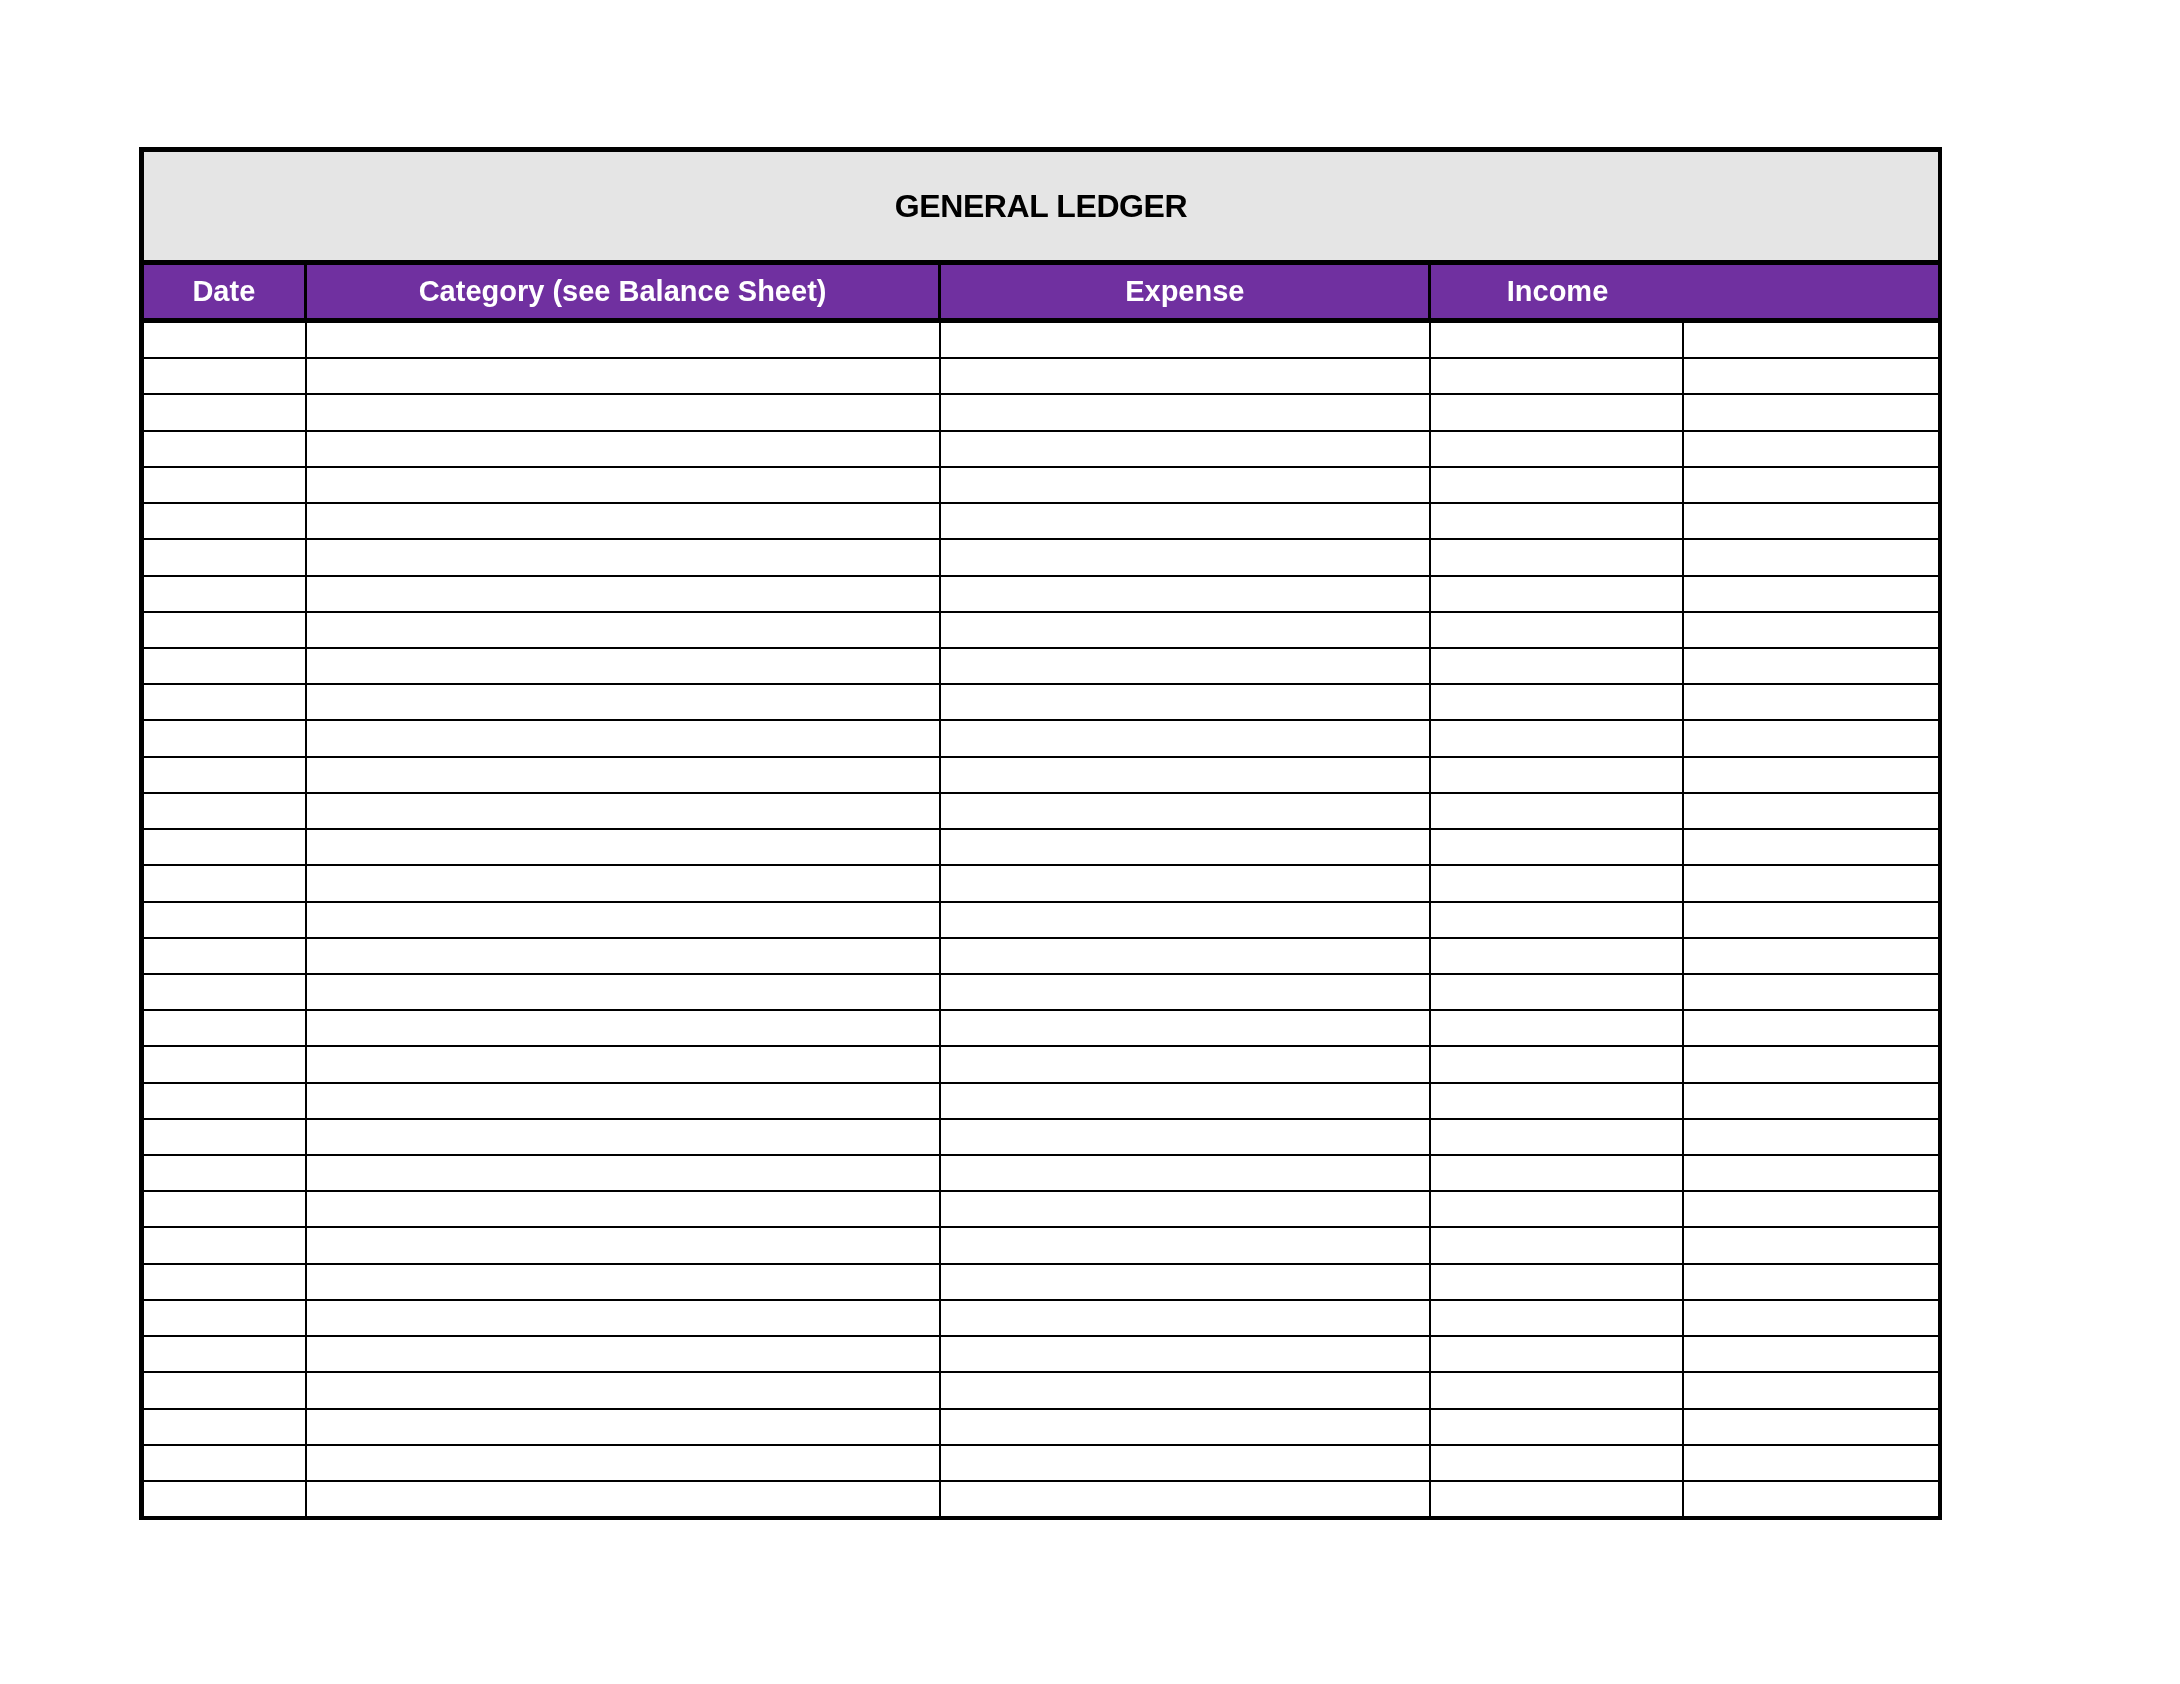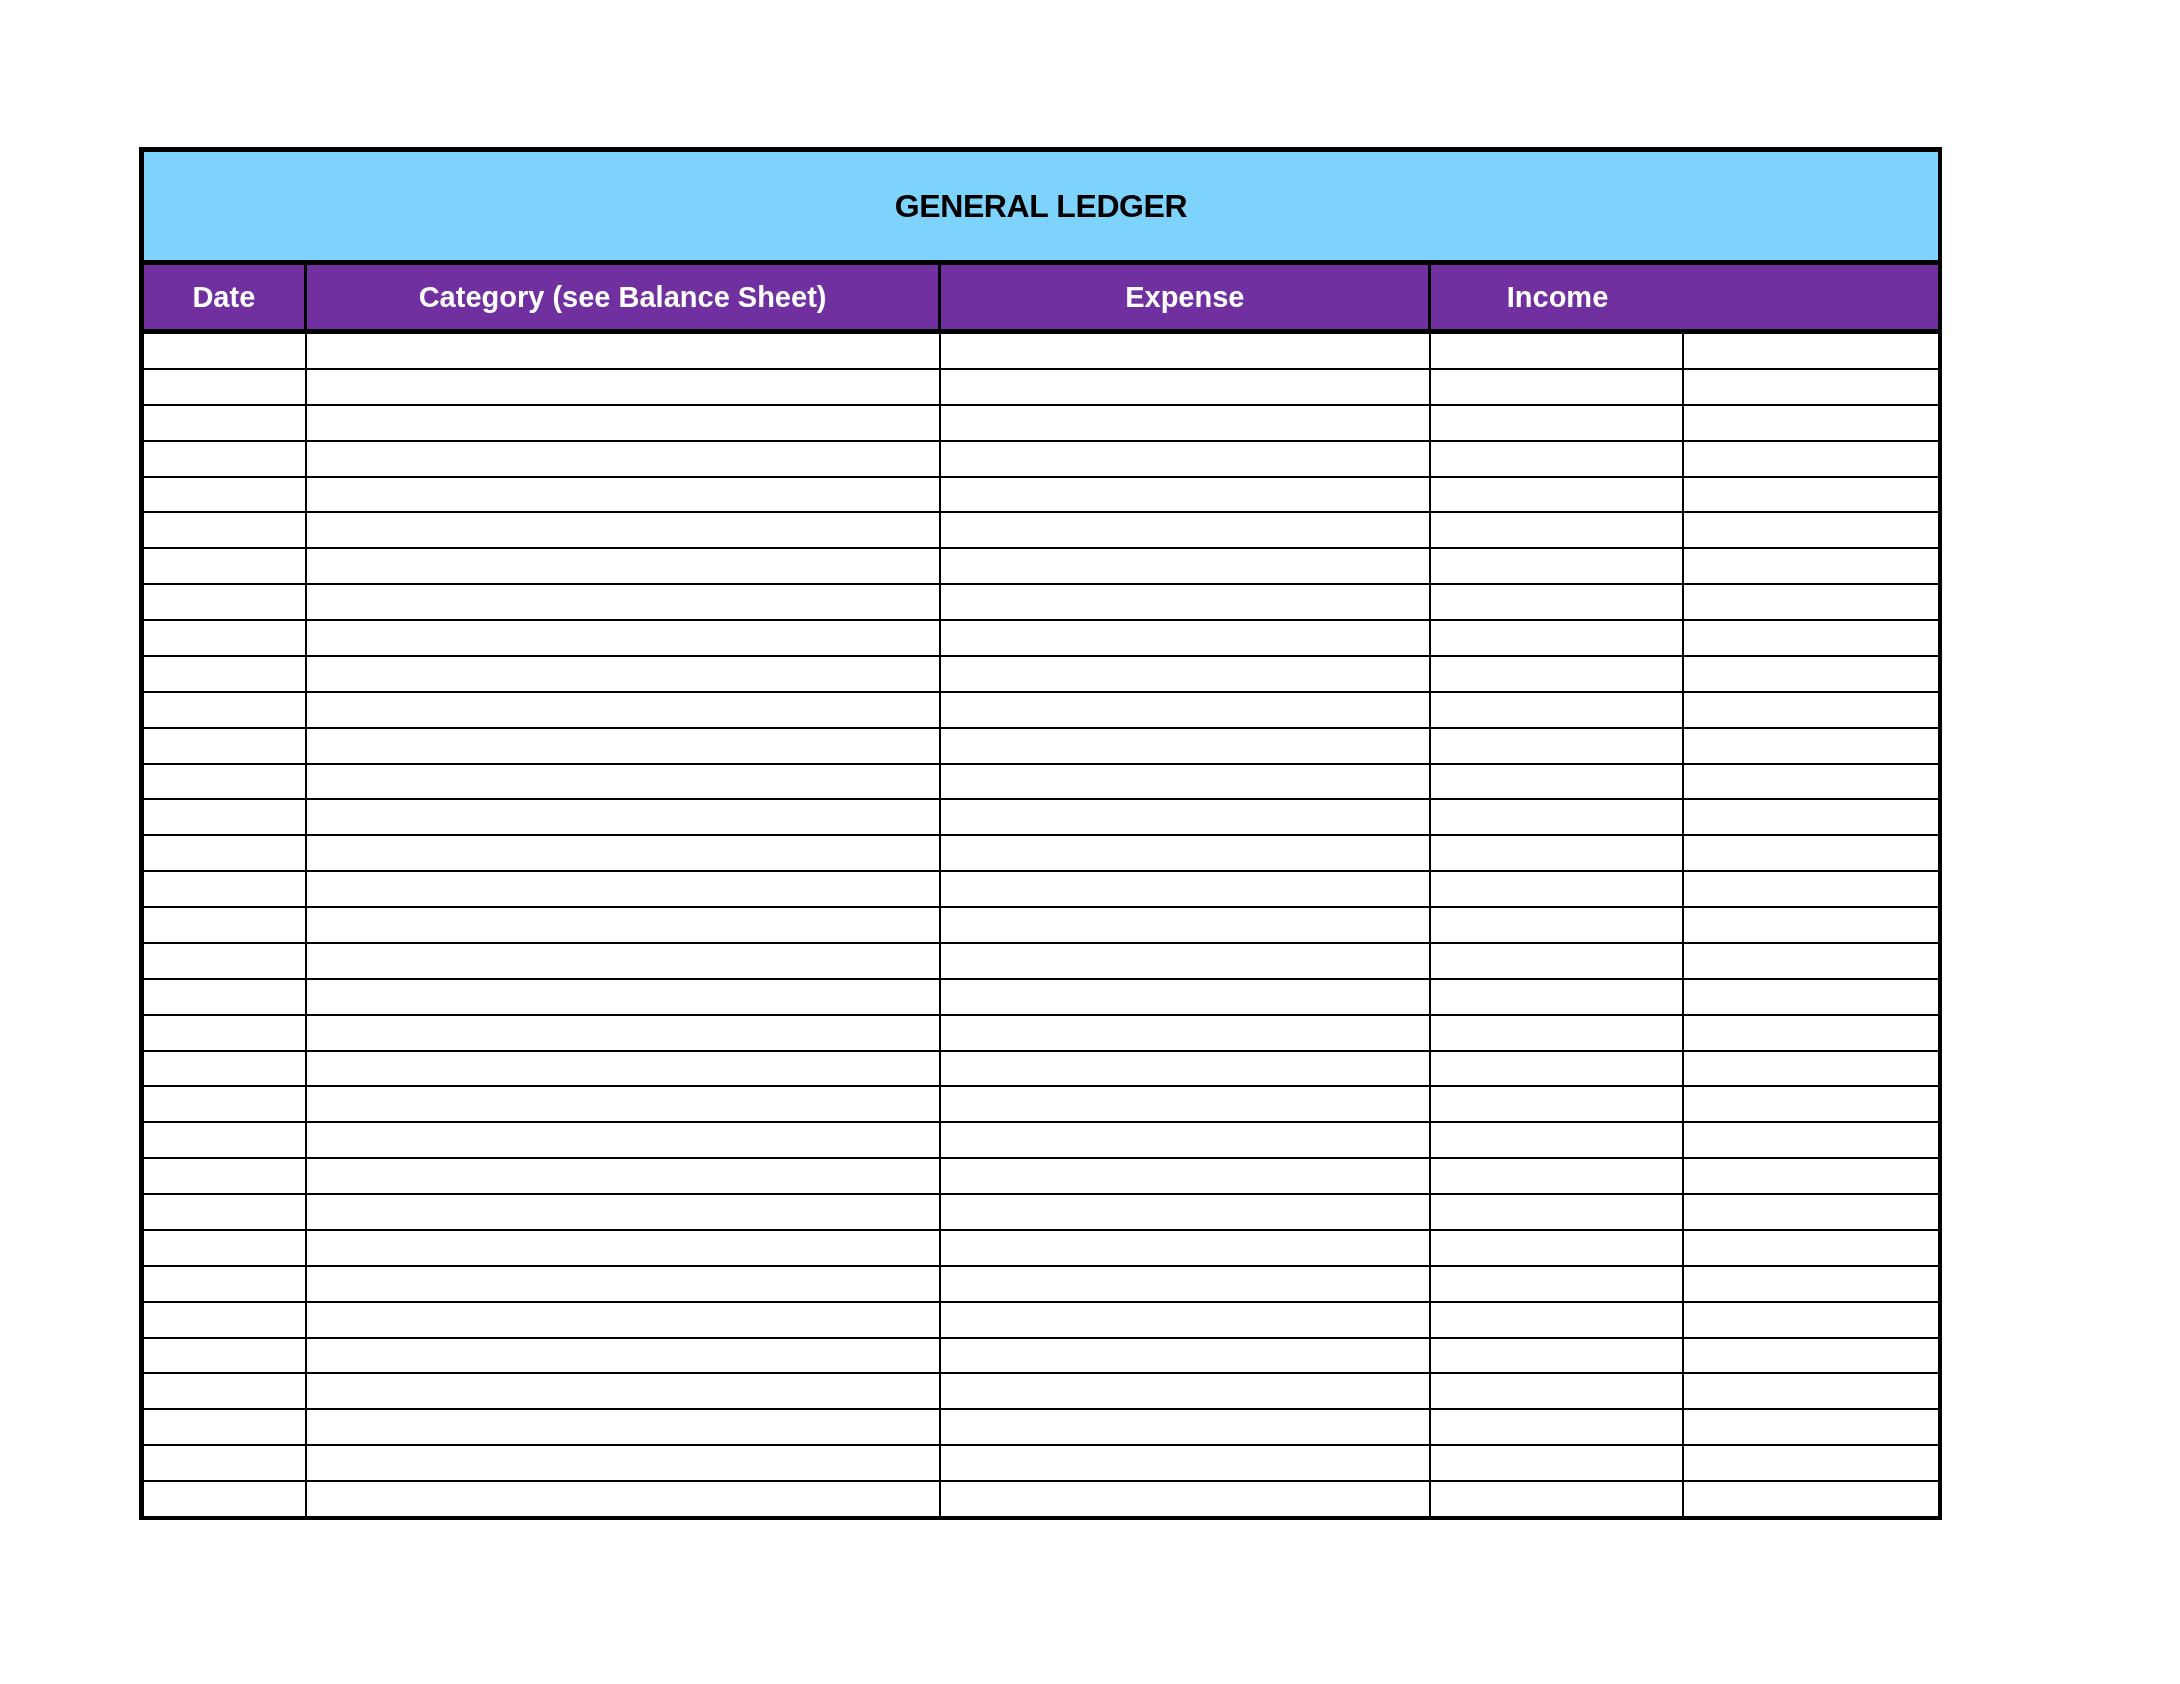--- a/index.html
+++ b/index.html
@@ -10,21 +10,21 @@
     position: relative;
     font-family: "Liberation Sans", sans-serif;
     background: var(--page-bg, #ffffff);
   }
   .ledger {
     position: absolute;
     left: 139px;
     top: 147px;
     width: 1803px;
     height: 1373px;
-    background: #7dd3fc;
+    background: #e5e5e5;
     border-style: solid;
     border-color: var(--border, #000000);
     border-width: 5.1px 4.3px 4.3px 5.1px;
     display: flex;
     flex-direction: column;
   }
   .title-band {
     height: 113px;
     border-bottom: 5.1px solid var(--border, #000000);
     display: flex;
@@ -33,21 +33,21 @@
     font-size: 32px;
     font-weight: 700;
     letter-spacing: -0.4px;
     color: var(--title-text, #000000);
   }
   .grid-cols {
     display: grid;
     grid-template-columns: 192fr 749fr 578fr 298fr 300fr;
   }
   .header-row {
-    height: 69px;
+    height: 58px;
     border-bottom: 5.1px solid var(--border, #000000);
     background: var(--header-bg, #7030A0);
   }
   .hcell {
     display: flex;
     align-items: center;
     justify-content: center;
     color: var(--header-text, #ffffff);
     font-weight: 700;
     font-size: 29px;

